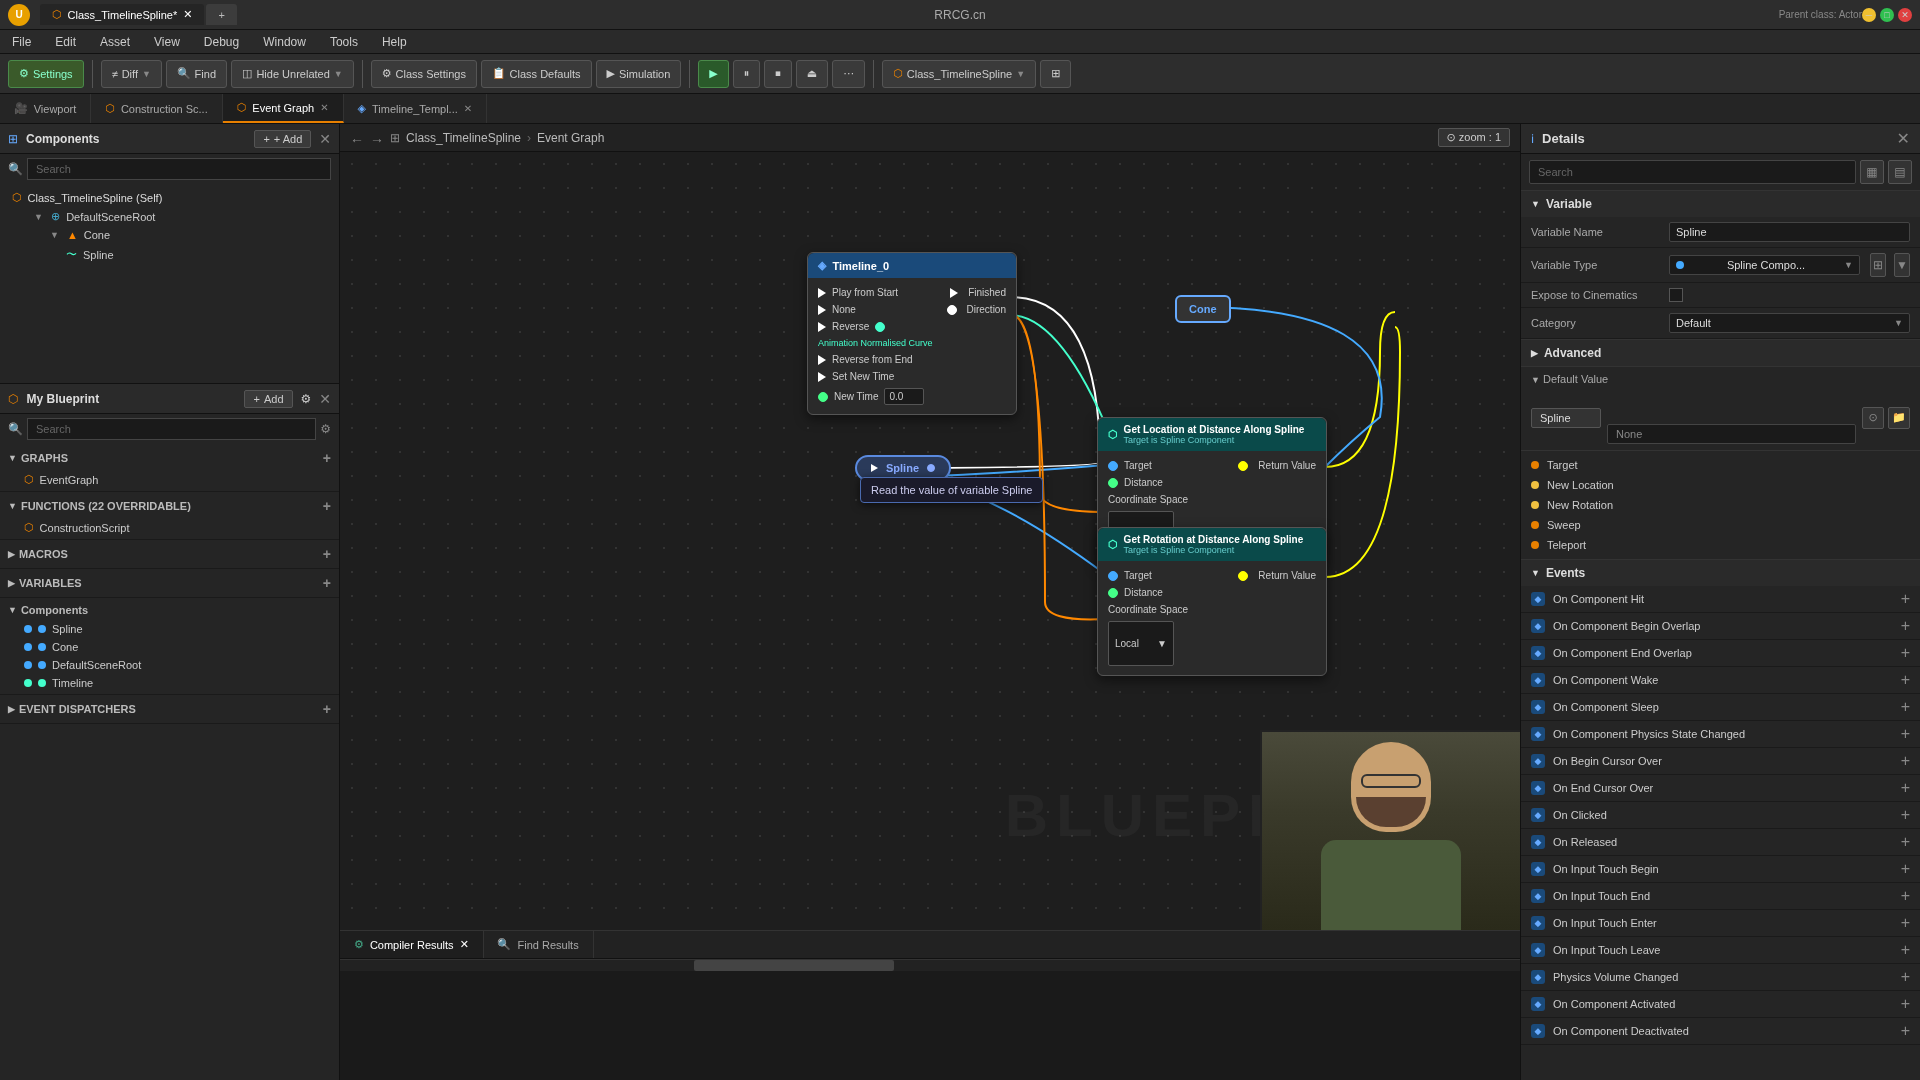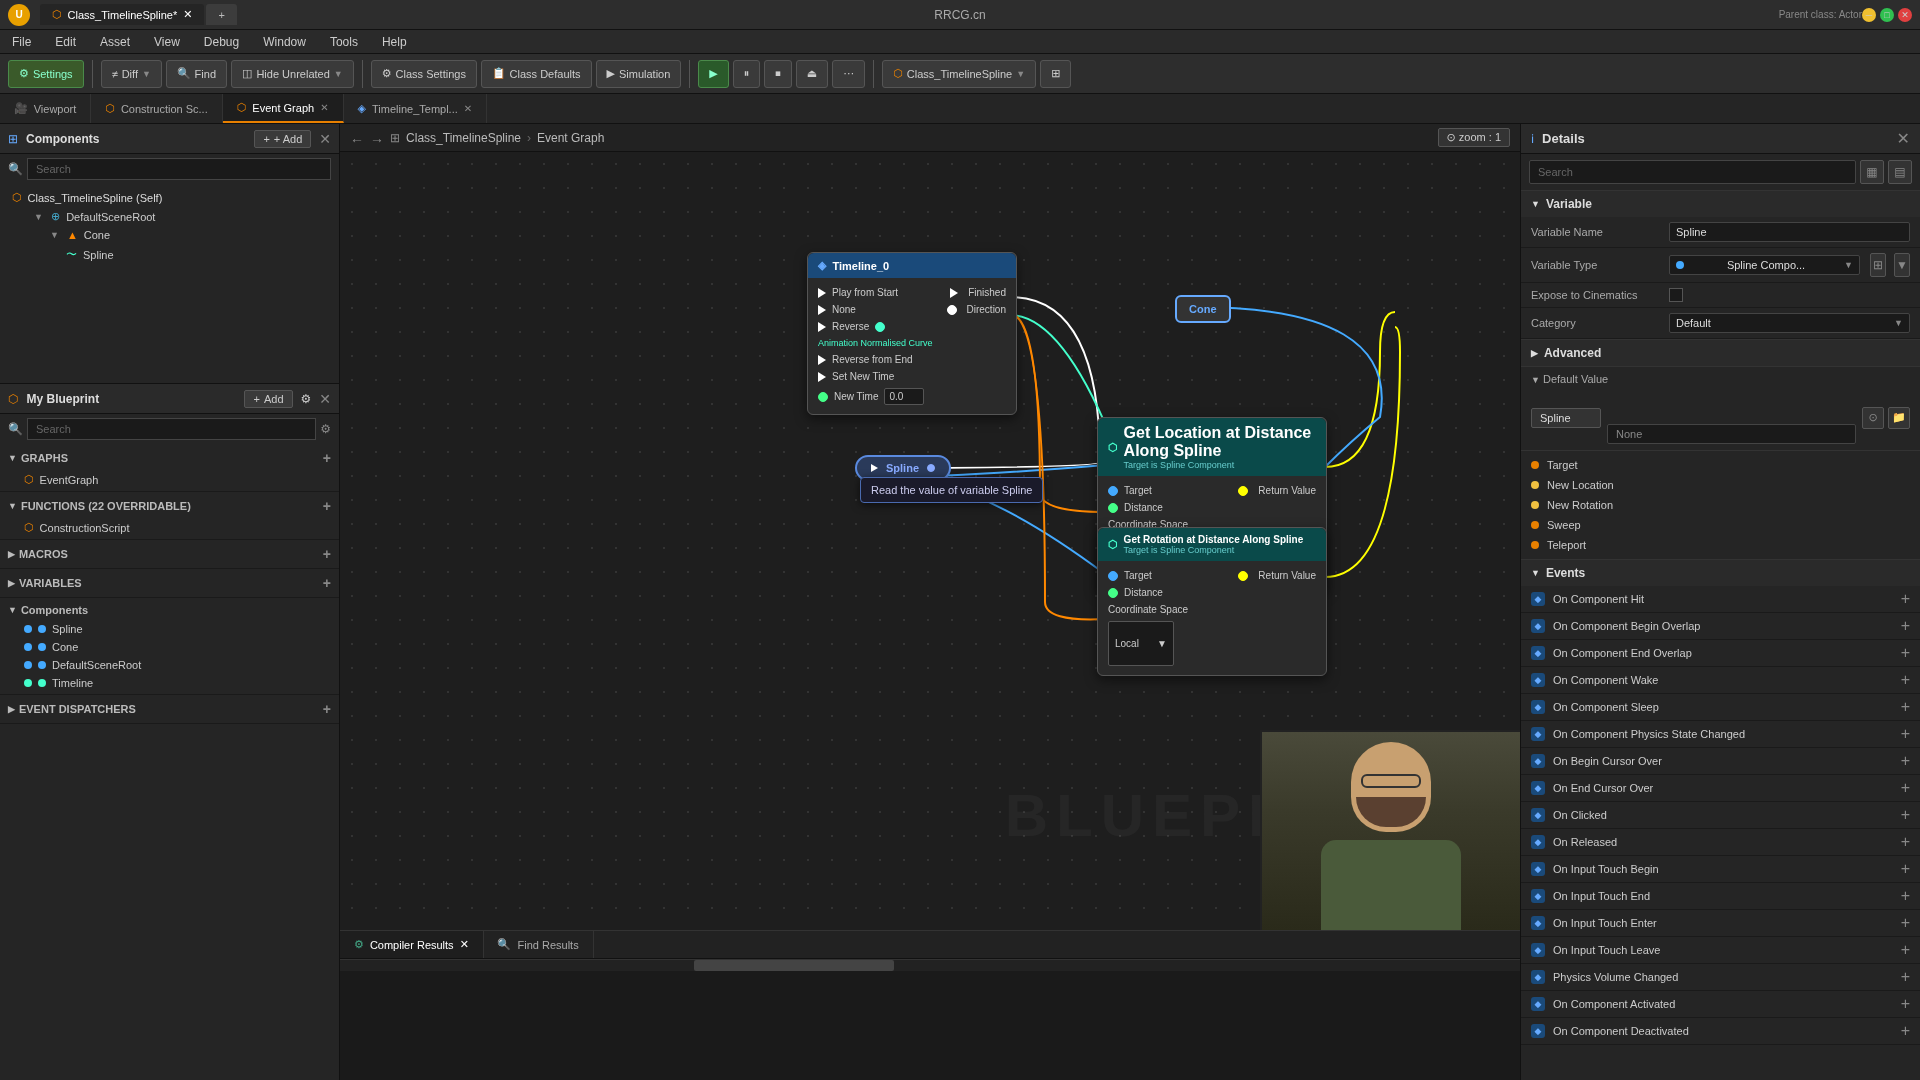--- a/index.html
+++ b/index.html
@@ -1093,21 +1093,21 @@
       </div>
 
       <div class="cone-node" style="left: 835px; top: 143px;">
         <span>Cone</span>
       </div>
 
       <div class="bp-node" style="left: 757px; top: 265px; width: 230px;">
         <div class="bp-node-header node-header-teal">
           <span style="color:#4fc">⬡</span>
           <div>
-            <div style="font-size:16px">Get Location at Distance Along Spline</div>
+            <div style="font-size:10px">Get Location at Distance Along Spline</div>
             <div style="font-size:9px;color:#6cc;font-weight:normal">Target is Spline Component</div>
           </div>
         </div>
         <div class="bp-node-body">
           <div class="node-pin-row">
             <span class="node-pin" style="background:#4af;border-color:#4af;"></span>
             <span>Target</span>
             <span class="node-pin pin-yellow" style="margin-left:auto;"></span>
             <span style="margin-left:4px">Return Value</span>
           </div>

